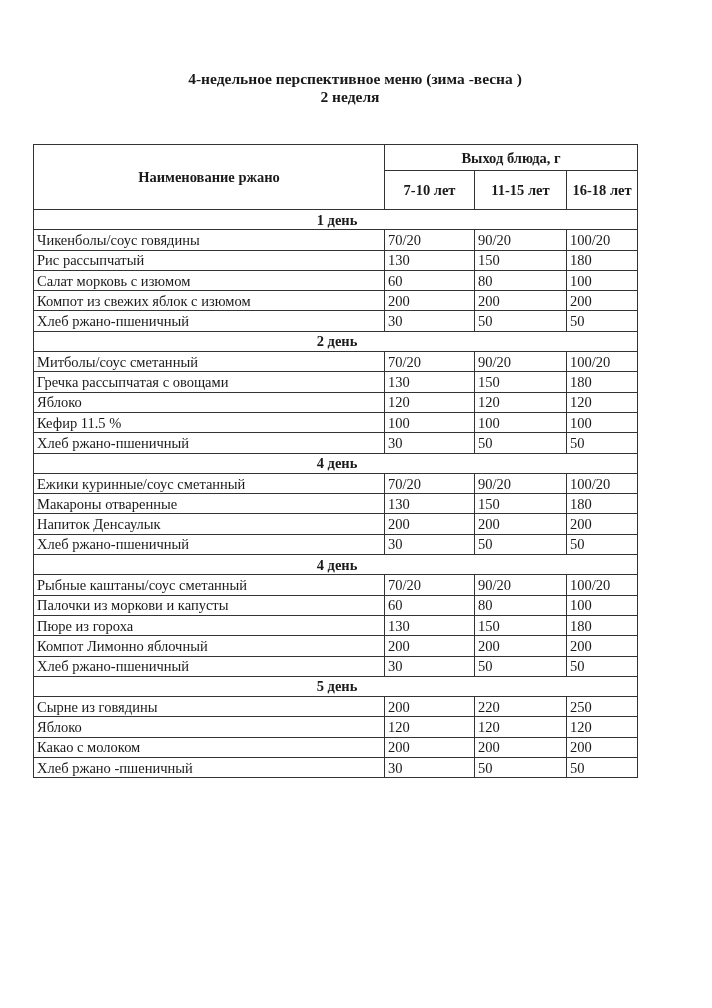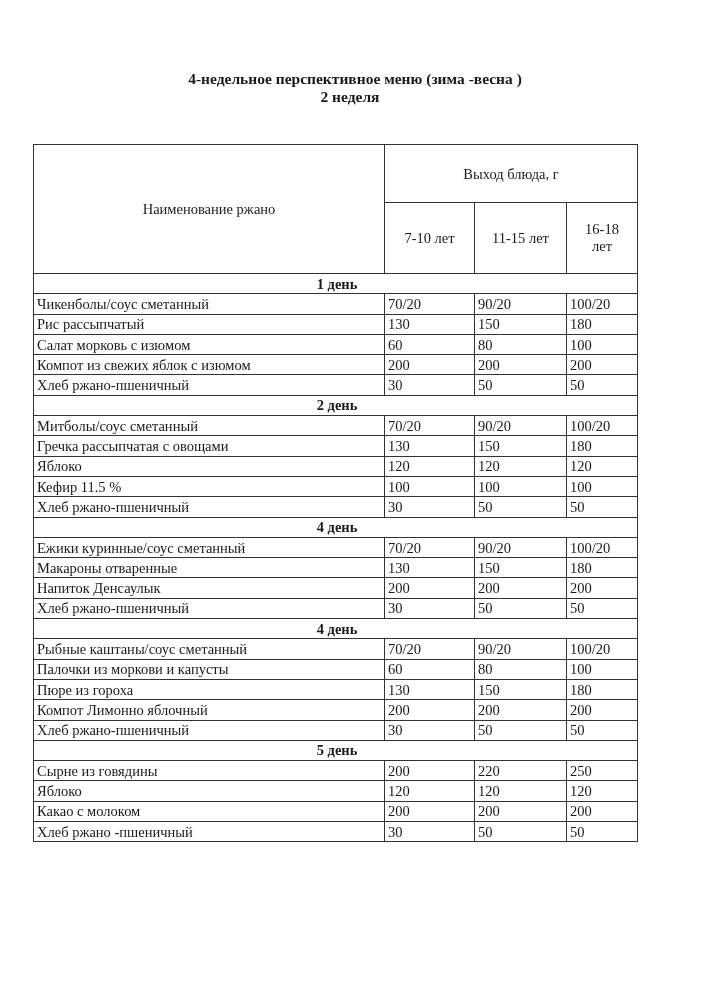--- a/index.html
+++ b/index.html
@@ -20,21 +20,21 @@
     position: absolute; left: 33px; top: 144px;
     width: 604px; border-collapse: collapse;
     font-size: 14.5px; table-layout: fixed;
   }
   table.menu td, table.menu th {
     border: 1.3px solid #333;
     padding: 0 0 0 3px;
     height: 19.3px; line-height: 18px;
     vertical-align: middle; white-space: nowrap; overflow: hidden;
   }
-  table.menu th { font-weight: normal; text-align: center; padding: 16px; }
+  table.menu th { font-weight: bold; text-align: center; padding: 0; }
   col.c-name { width: 351px; }
   col.c1 { width: 90px; }
   col.c2 { width: 92px; }
   col.c3 { width: 71px; }
   .hdr-name { height: 64px !important; }
   .hdr-out { height: 25px !important; }
   .hdr-age { height: 38px !important; line-height: 17px !important; }
   .hdr-age-wrap { white-space: normal !important; }
   .day-row td { text-align: center; font-weight: bold; padding: 0; font-family: Liberation Serif, serif; }
 </style>
@@ -64,21 +64,21 @@
       <th class="hdr-age">7-10 лет</th>
       <th class="hdr-age">11-15 лет</th>
       <th class="hdr-age hdr-age-wrap">16-18 лет</th>
     </tr>
   </thead>
   <tbody id="menu-body">
       <tr class="day-row">
         <td colspan="4">1 день</td>
       </tr>
       <tr>
-        <td>Чикенболы/соус сметанный</td>
+        <td>Чикенболы/соус говядины</td>
         <td>70/20</td>
         <td>90/20</td>
         <td>100/20</td>
       </tr>
       <tr>
         <td>Рис рассыпчатый</td>
         <td>130</td>
         <td>150</td>
         <td>180</td>
       </tr>

